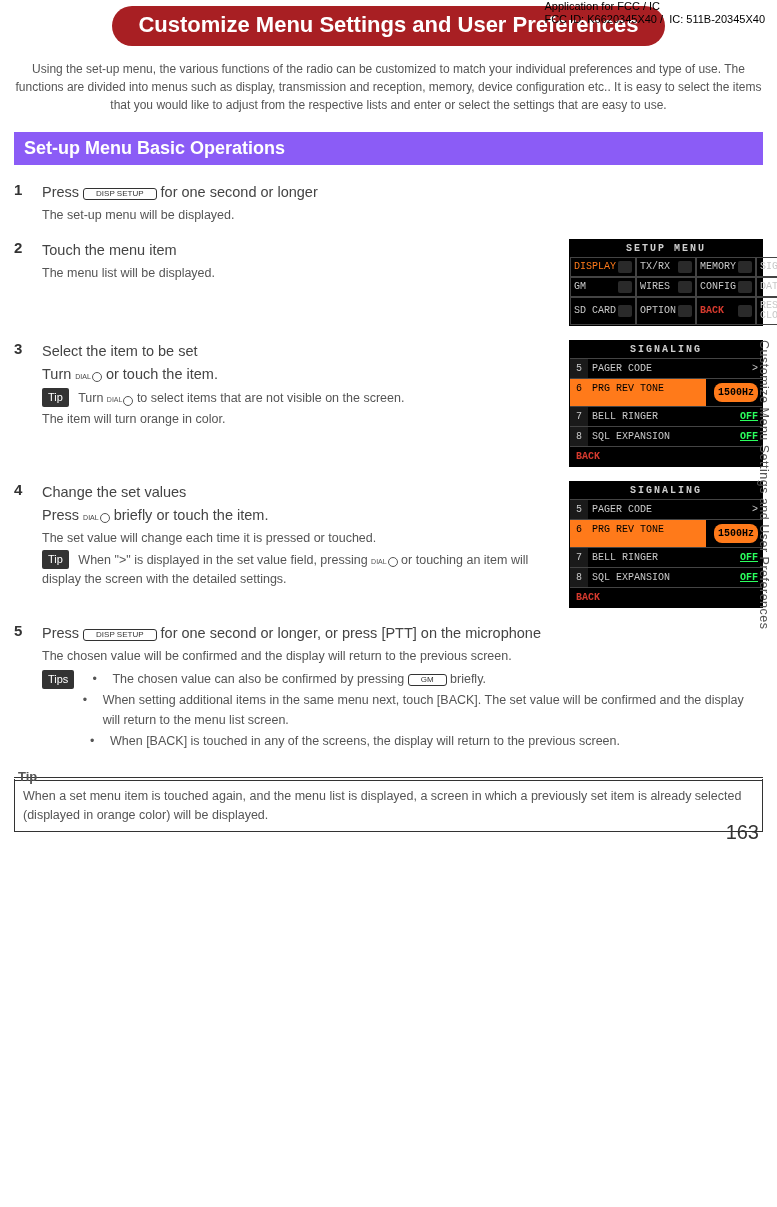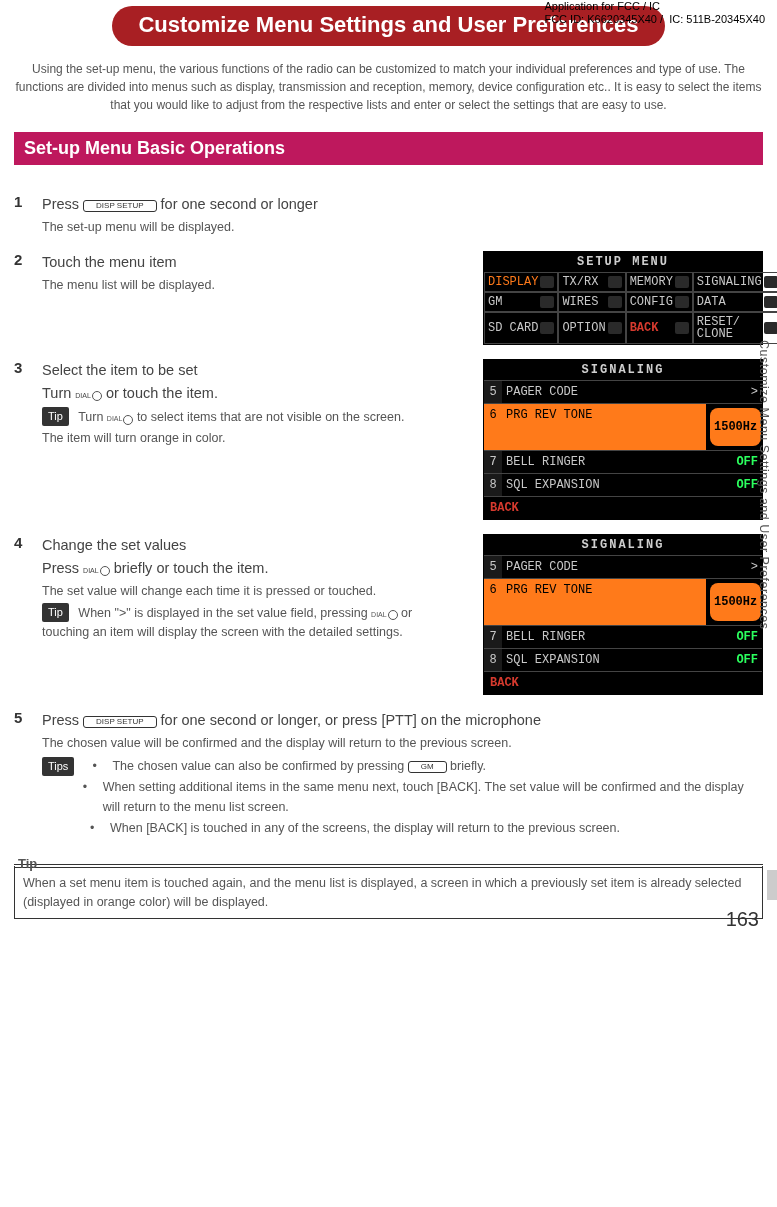--- a/index.html
+++ b/index.html
@@ -27,26 +27,26 @@
     background: #a81f23;
     color: #fff;
     font-weight: bold;
     font-size: 22px;
     padding: 6px 26px 8px 26px;
     border-radius: 22px;
     white-space: nowrap;
   }
   .intro { margin: 14px 0 18px 0; font-size: 12px; line-height: 1.5; text-align: center; }
   .section-bar {
-    background: #be185d;
+    background: #8b5cf6;
     color: #fff;
     font-size: 18px;
     font-weight: bold;
     padding: 6px 10px;
-    margin-bottom: 28px;
+    margin-bottom: 16px;
   }
   ol.steps { list-style: none; margin: 0; padding: 0; }
   ol.steps > li { position: relative; padding-left: 28px; margin-bottom: 14px; }
   .step-num {
     position: absolute;
     left: 0; top: 0;
     font-weight: bold;
     font-size: 15px;
     color: #333;
     width: 22px;
@@ -84,25 +84,25 @@
   }
   .dial .ring {
     width: 10px; height: 10px;
     border: 1px solid #555;
     border-radius: 50%;
     display: inline-block;
   }
   .step-right { display: flex; gap: 24px; align-items: flex-start; }
   .step-left { flex: 1; }
   .lcd {
-    width: 280px;
+    width: 194px;
     background: #000;
     color: #c8c8c8;
     font-family: "Courier New", monospace;
-    font-size: 12px;
+    font-size: 10px;
     border: 1px solid #000;
   }
   .lcd .hdr {
     text-align: center;
     font-weight: bold;
     letter-spacing: 2px;
     padding: 3px 0;
     color: #cfcfcf;
   }
   .lcd-grid { display: grid; grid-template-columns: 1fr 1fr 1fr 1fr 1fr; }
@@ -130,24 +130,24 @@
   .lcd-list .row > div { padding: 4px 4px; }
   .lcd-list .numc { text-align: center; background: #1a1a1a; }
   .lcd-list .valc { text-align: right; }
   .row.sel .numc { background: #ff7a1a; color: #000; }
   .row.sel .labc { background: #ff7a1a; color: #000; }
   .valc .chip {
     display: inline-block;
     background: #ff7a1a;
     color: #000;
     border-radius: 8px;
-    padding: 12px 4px;
-    font-weight: bold;
-  }
-  .valc .grn { color: #2bff5e; font-weight: bold; }
+    padding: 4px 4px;
+    font-weight: bold;
+  }
+  .valc .grn { color: #2bff5e; font-weight: bold; text-decoration: underline; }
   .lcd-list .back {
     color: #d63a2e;
     font-weight: bold;
     padding: 4px 6px;
     border-top: 1px solid #444;
   }
   .tips-block { margin-top: 4px; font-size: 12.5px; line-height: 1.55; }
   .tips-block .row { display: flex; gap: 12px; align-items: flex-start; margin-bottom: 2px; }
   .tips-block .bullet { width: 8px; flex-shrink: 0; }
   .tipbox-wrap { margin-top: 18px; }

